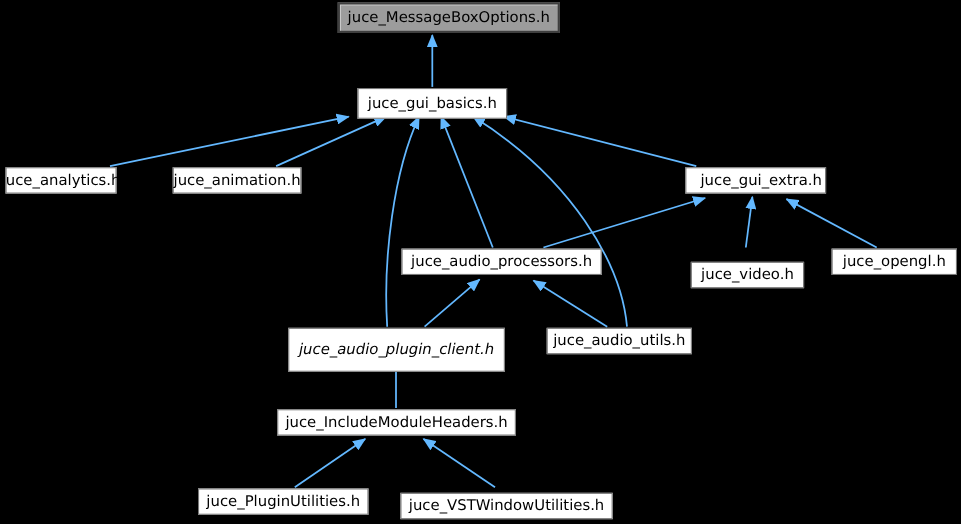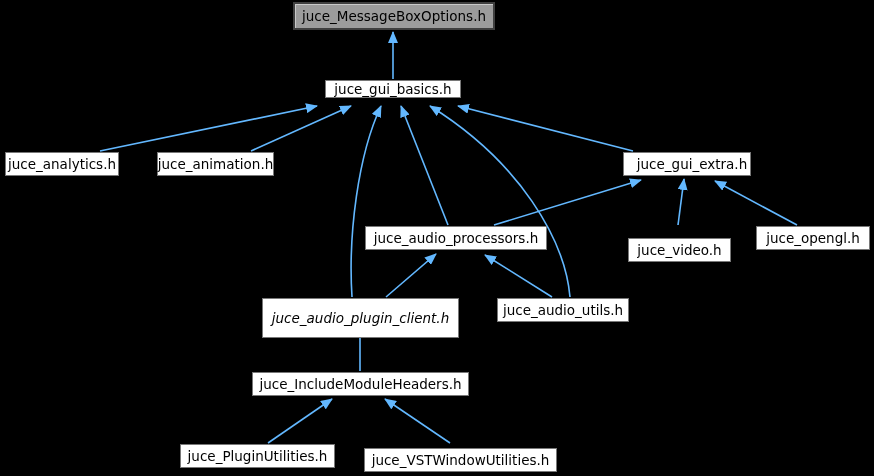--- a/index.html
+++ b/index.html
@@ -20,20 +20,21 @@
     color:#000;
     font-size:13.5px;
     white-space:nowrap;
     cursor:pointer;
   }
   .node.current{
     background:#9c9c9c;
     border:2px solid #3f3f3f;
     box-shadow:inset 1px 1px 0 #c9c9c9;
     cursor:default;
+    margin-left:14px;
   }
 </style>
 </head>
 <body>
 
 <div class="canvas">
   <svg class="edges" id="edges-svg" viewBox="0 0 874 476" xmlns="http://www.w3.org/2000/svg">
       <defs>
         <marker id="arrowhead" viewBox="0 0 12 10" refX="11" refY="5" markerWidth="12" markerHeight="10" markerUnits="userSpaceOnUse" orient="auto">
           <path d="M 0 0 L 12 5 L 0 10 Z" fill="#63b8ff"></path>
@@ -52,24 +53,24 @@
       <path d="M 386 297 L 436 254" fill="none" stroke="#63b8ff" stroke-width="1.6" marker-end="url(#arrowhead)"></path>
       <path d="M 552 297 L 485 255" fill="none" stroke="#63b8ff" stroke-width="1.6" marker-end="url(#arrowhead)"></path>
       <path d="M 360 371 L 360 325" fill="none" stroke="#63b8ff" stroke-width="1.6" marker-end="url(#arrowhead)"></path>
       <path d="M 268 443 L 332 399" fill="none" stroke="#63b8ff" stroke-width="1.6" marker-end="url(#arrowhead)"></path>
       <path d="M 450 443 L 385 399" fill="none" stroke="#63b8ff" stroke-width="1.6" marker-end="url(#arrowhead)"></path>
     </svg>
   <div id="nodes-layer">
       <div class="node current" style="left: 293px; top: 2px; width: 202px; height: 28px;">
         <span>juce_MessageBoxOptions.h</span>
       </div>
-      <div class="node" style="left: 325px; top: 80px; width: 136px; height: 18px; align-items: center;">
+      <div class="node" style="left: 325px; top: 80px; width: 136px; height: 28px; align-items: center;">
         <span>juce_gui_basics.h</span>
       </div>
-      <div class="node" style="left: 5px; top: 152px; width: 114px; height: 24px; text-align: right;">
+      <div class="node" style="left: 5px; top: 152px; width: 101px; height: 24px; text-align: right;">
         <span>juce_analytics.h</span>
       </div>
       <div class="node" style="left: 157px; top: 152px; width: 117px; height: 24px;">
         <span>juce_animation.h</span>
       </div>
       <div class="node" style="left: 623px; top: 152px; width: 128px; height: 24px; padding-left: 10px;">
         <span>juce_gui_extra.h</span>
       </div>
       <div class="node" style="left: 365px; top: 226px; width: 182px; height: 24px;">
         <span>juce_audio_processors.h</span>

